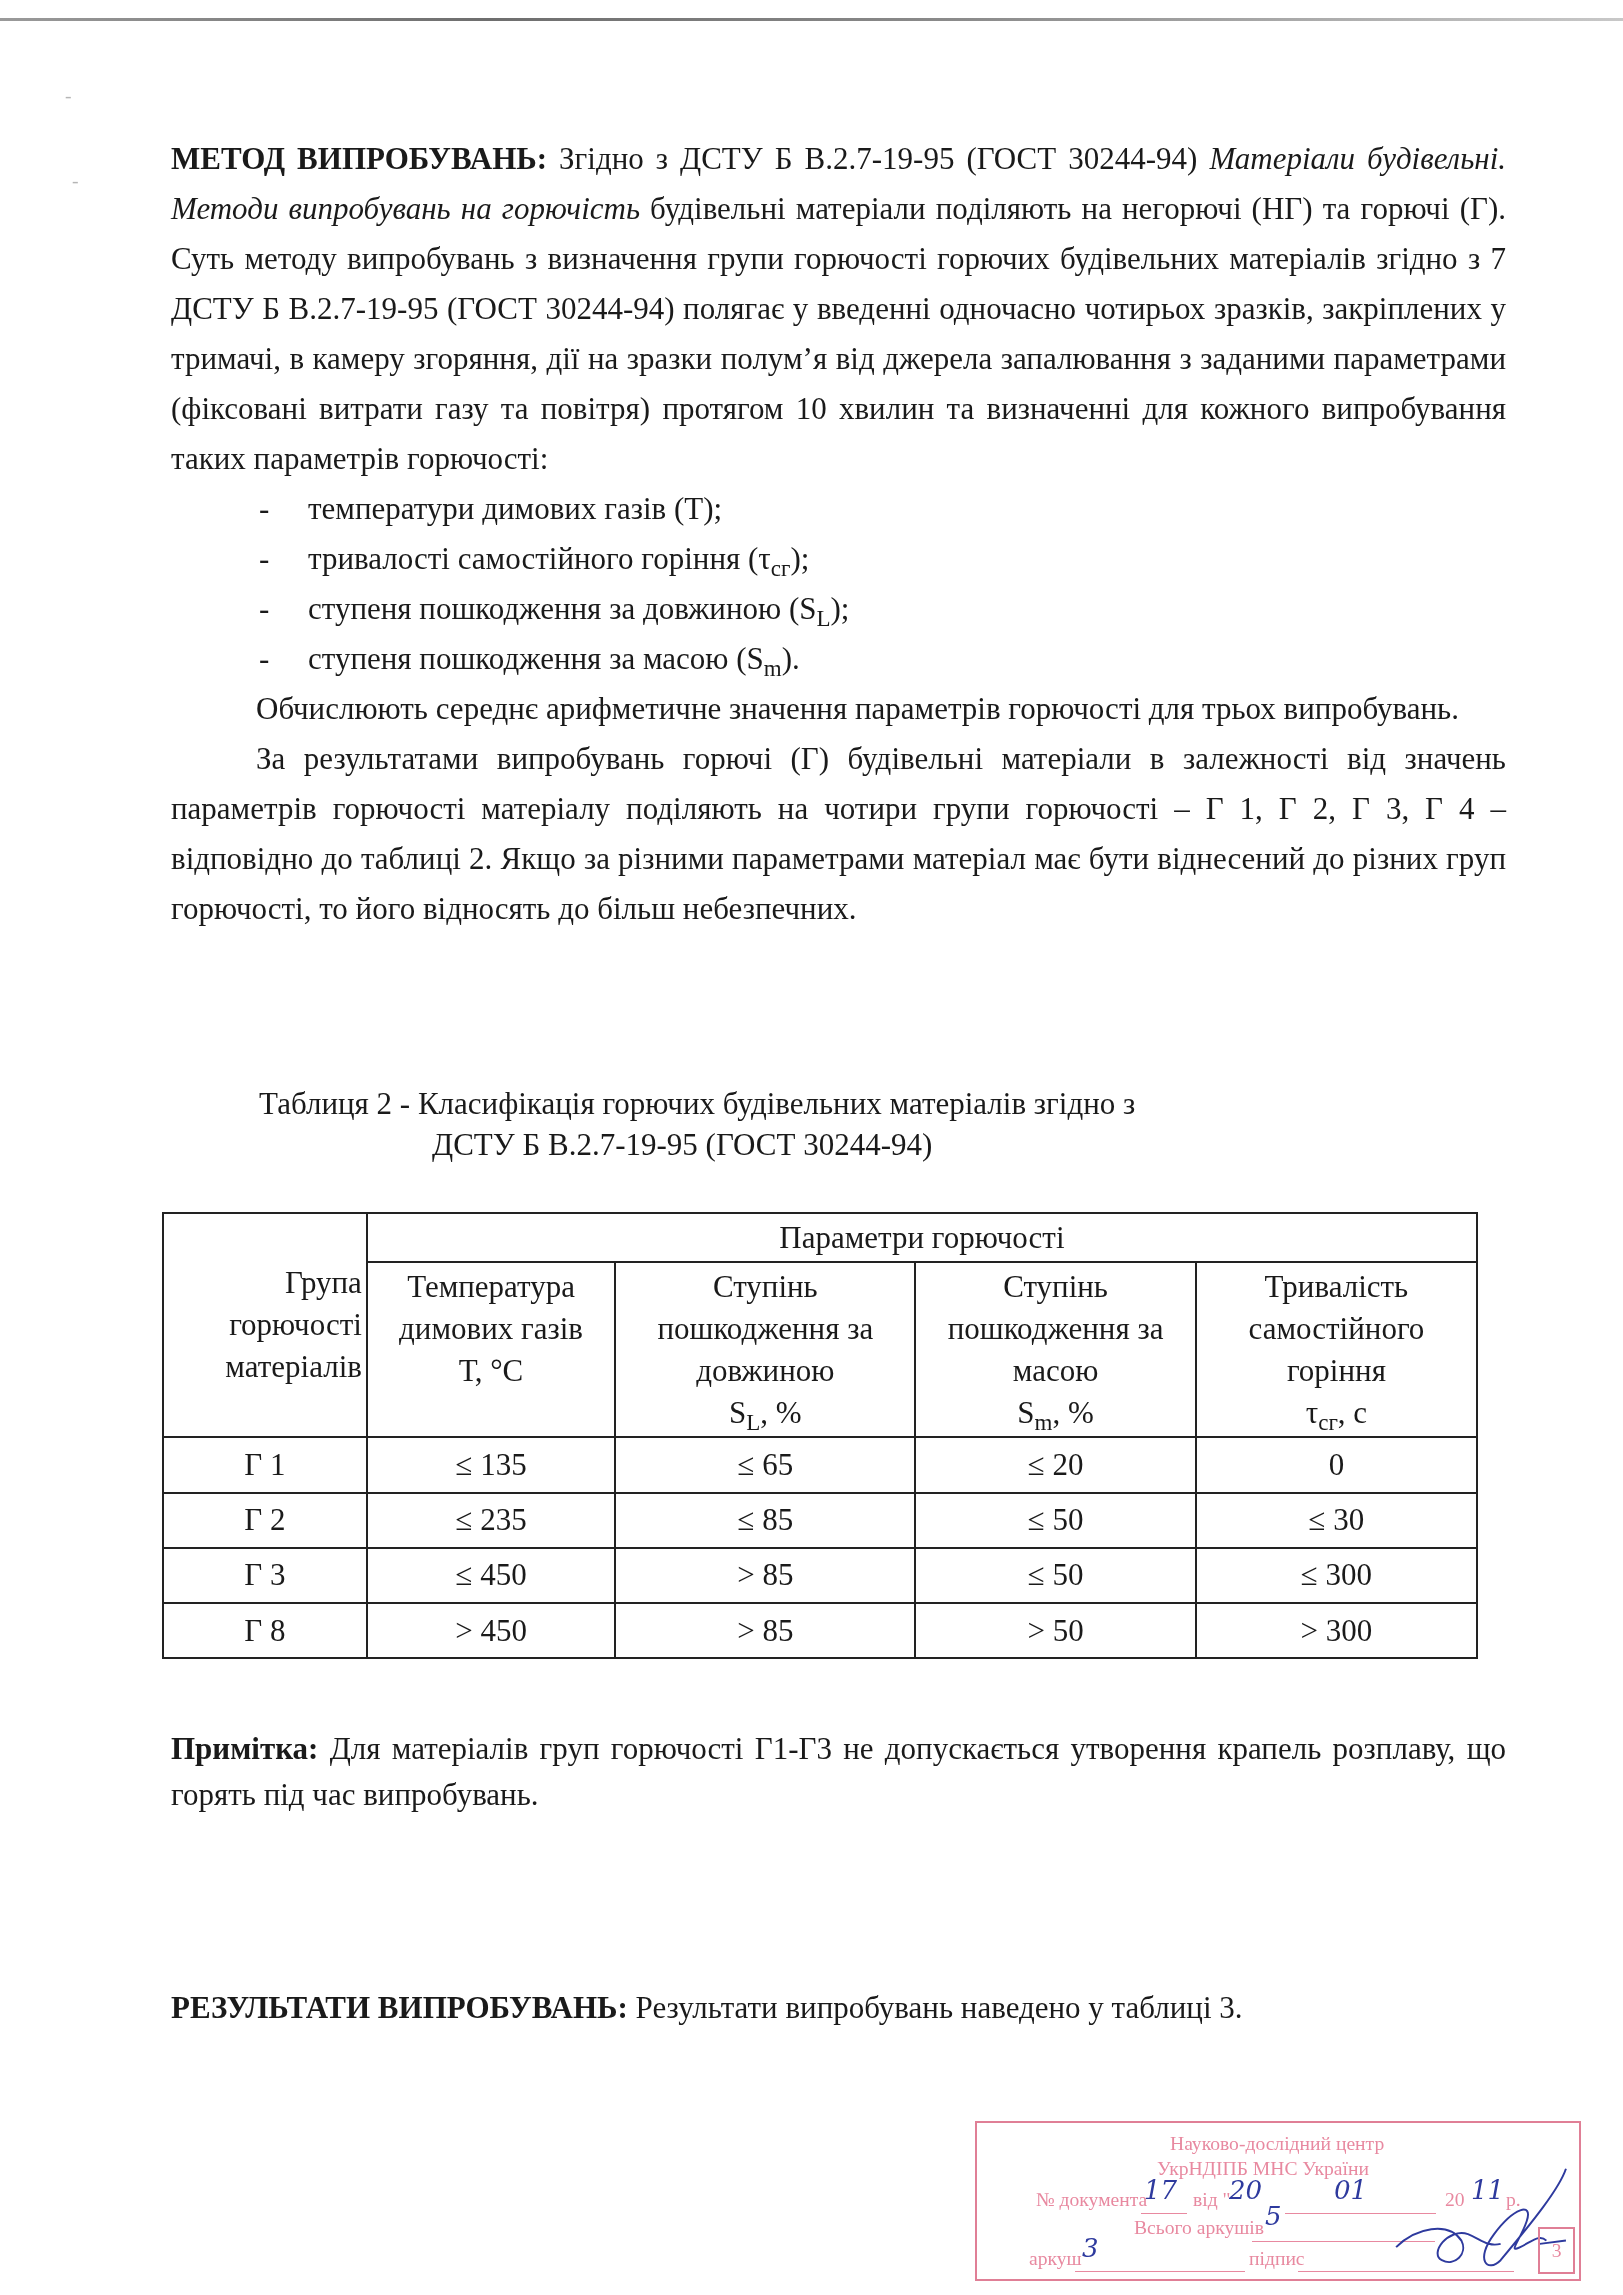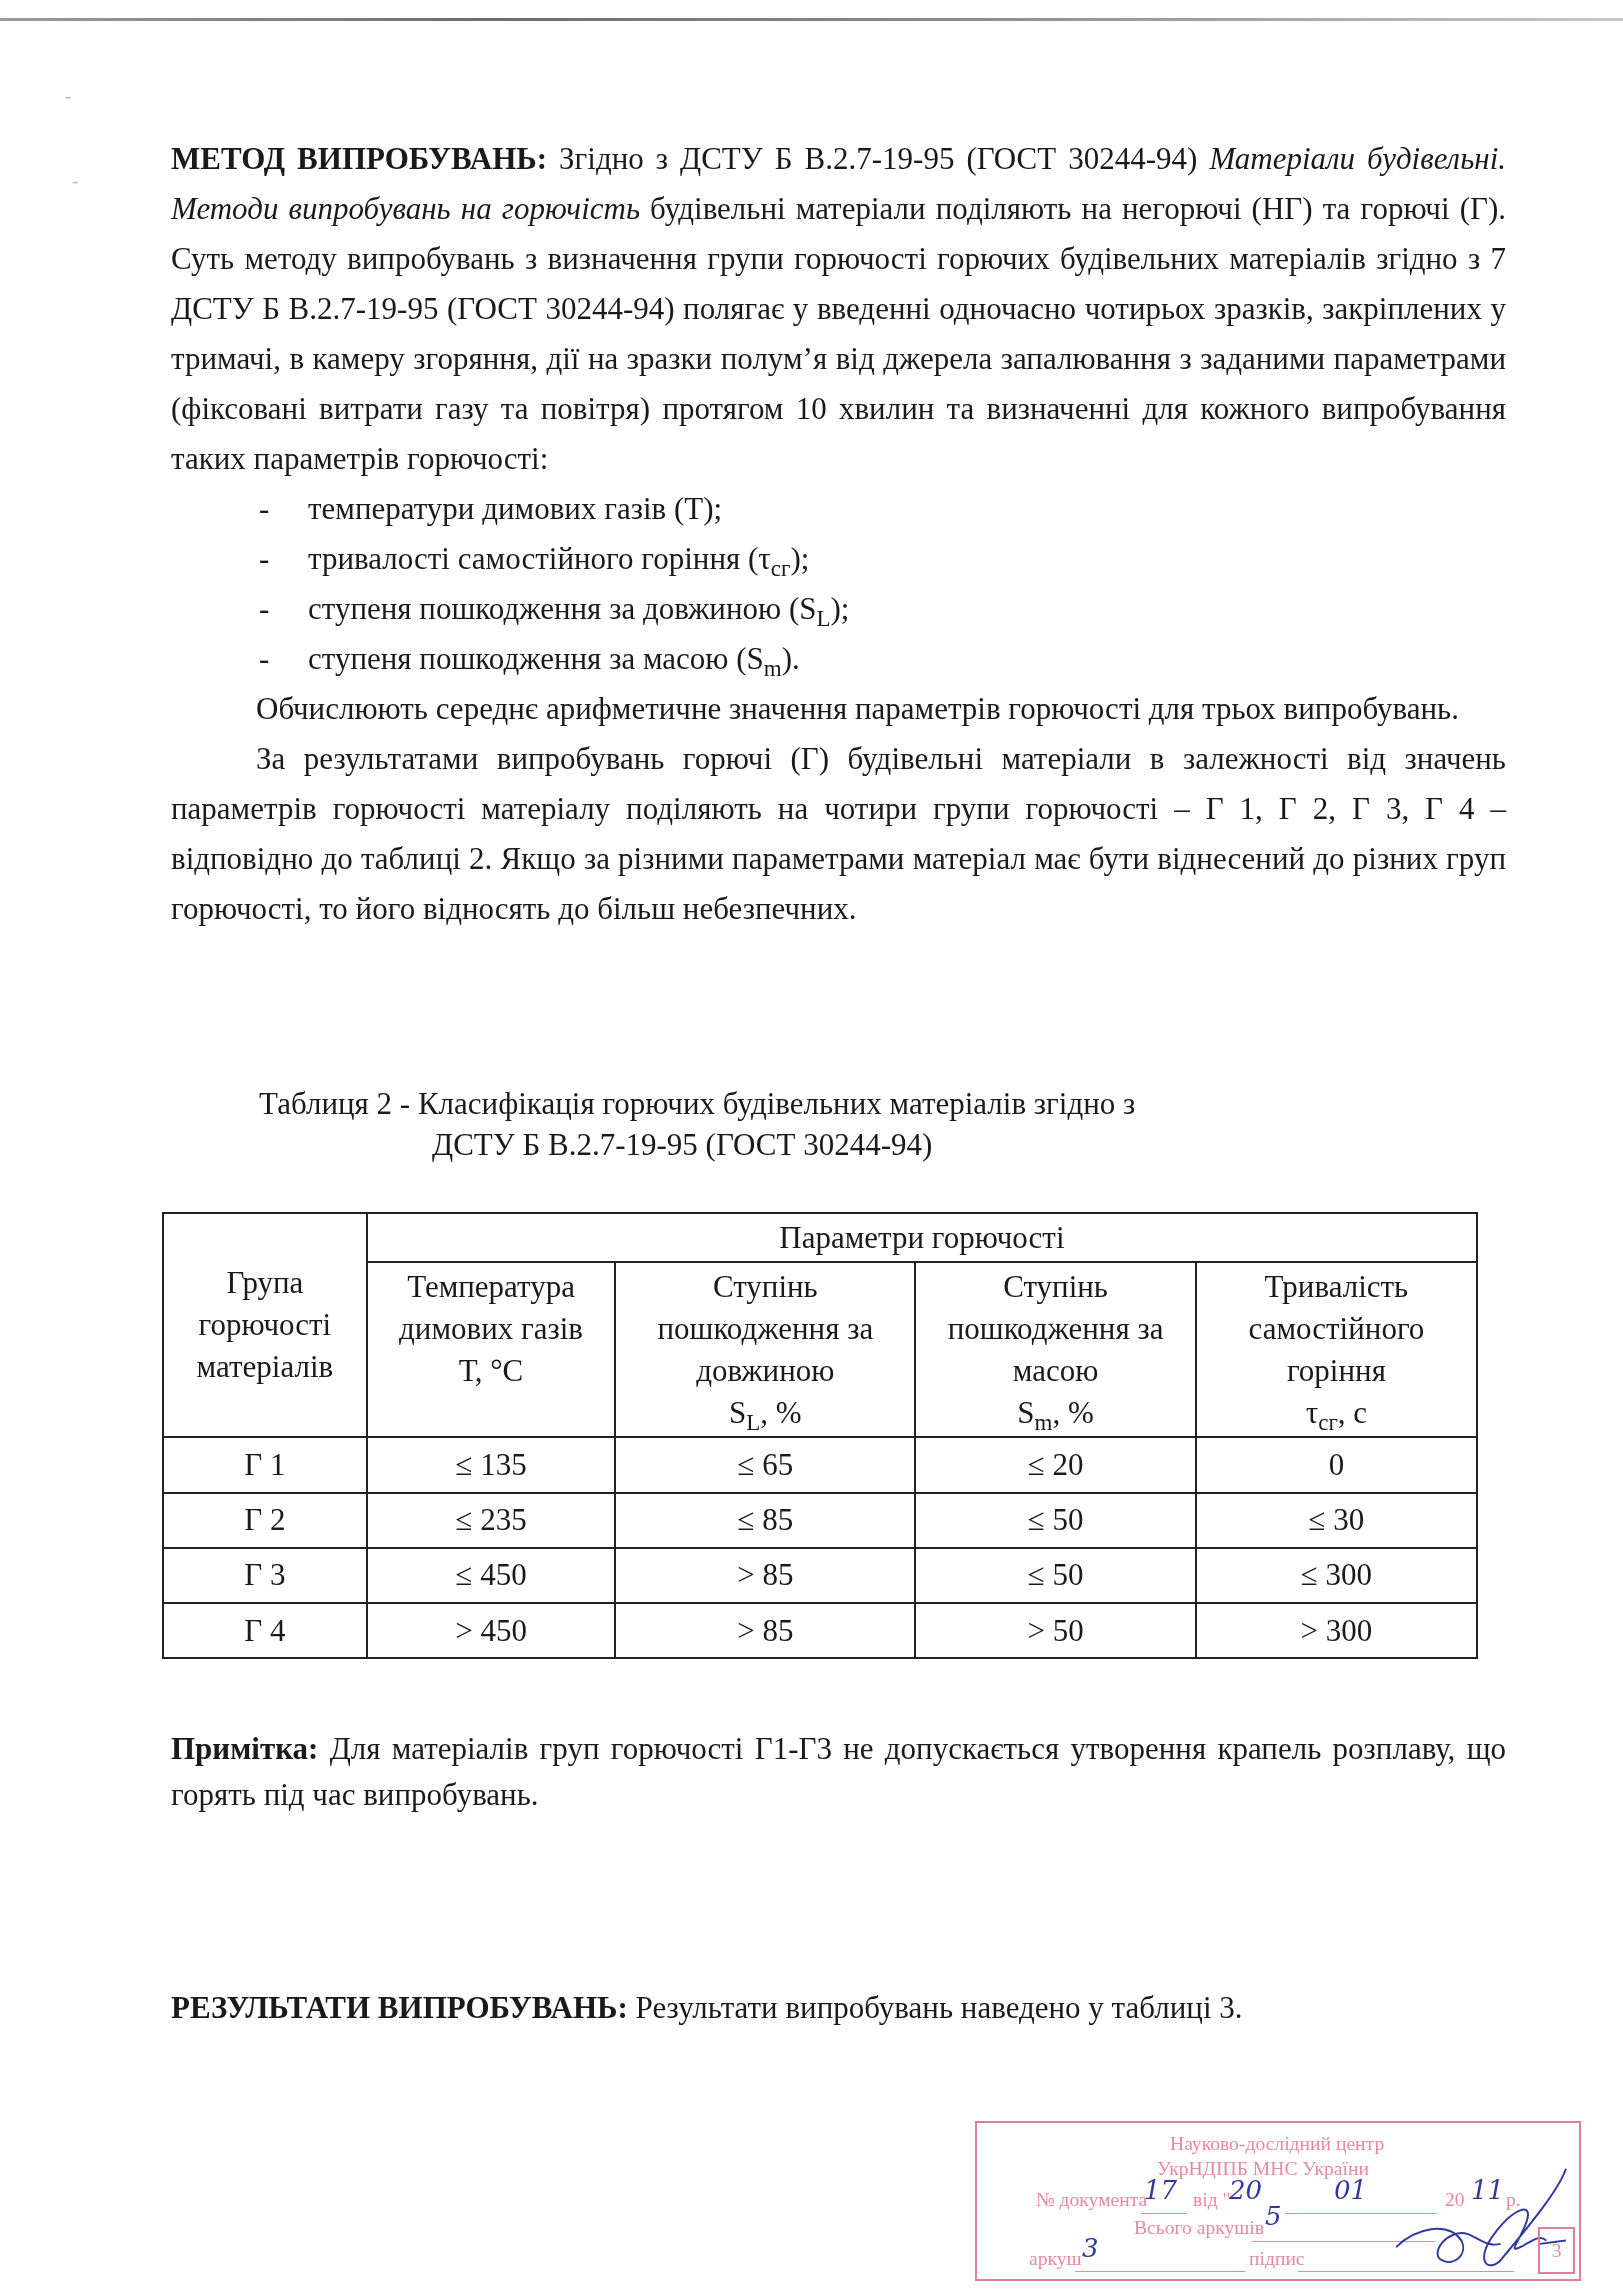--- a/index.html
+++ b/index.html
@@ -32,21 +32,21 @@
   }
   .caption .line2 { padding-left: 173px; display: block; }
   table.cls {
     position: absolute; left: 162px; top: 1212px; width: 1316px;
     border-collapse: collapse; font-size: 31px; line-height: 42px;
   }
   table.cls td, table.cls th {
     border: 2px solid #222; text-align: center; font-weight: normal; vertical-align: top;
     padding: 2.6px 3.9px;
   }
-  table.cls th.group { width: 194px; }
+  table.cls th.group { width: 194px; text-align: right; }
   table.cls thead tr.r1 th { height: 38px; vertical-align: middle; }
   table.cls thead tr.r2 th { height: 165px; }
   table.cls tbody td { height: 48px; vertical-align: middle; margin-left: 32px; }
   .note { position: absolute; left: 171px; top: 1695px; width: 1335px; font-size: 31px; line-height: 46px; text-align: justify; }
   .note .bold { font-weight: bold; }
   .results { position: absolute; left: 171px; top: 1954px; font-size: 31px; line-height: 46px; }
   .results .bold { font-weight: bold; font-family: Liberation Serif, serif; }
   .stamp {
     position: absolute; left: 975px; top: 2121px; width: 602px; height: 156px;
     border: 2.6px double #e07f96; color: #e889a0;
@@ -114,21 +114,21 @@
       <td>≤ 30</td>
     </tr>
     <tr>
       <td>Г 3</td>
       <td>≤ 450</td>
       <td>&gt; 85</td>
       <td>≤ 50</td>
       <td>≤ 300</td>
     </tr>
     <tr>
-      <td>Г 4</td>
+      <td>Г 8</td>
       <td>&gt; 450</td>
       <td>&gt; 85</td>
       <td>&gt; 50</td>
       <td>&gt; 300</td>
     </tr>
   </tbody>
 </table>
 
 <p class="note"><span class="bold">Примітка:</span><span> Для матеріалів груп горючості Г1-Г3 не допускається утворення крапель розплаву, що горять під час випробувань.</span></p>
 

